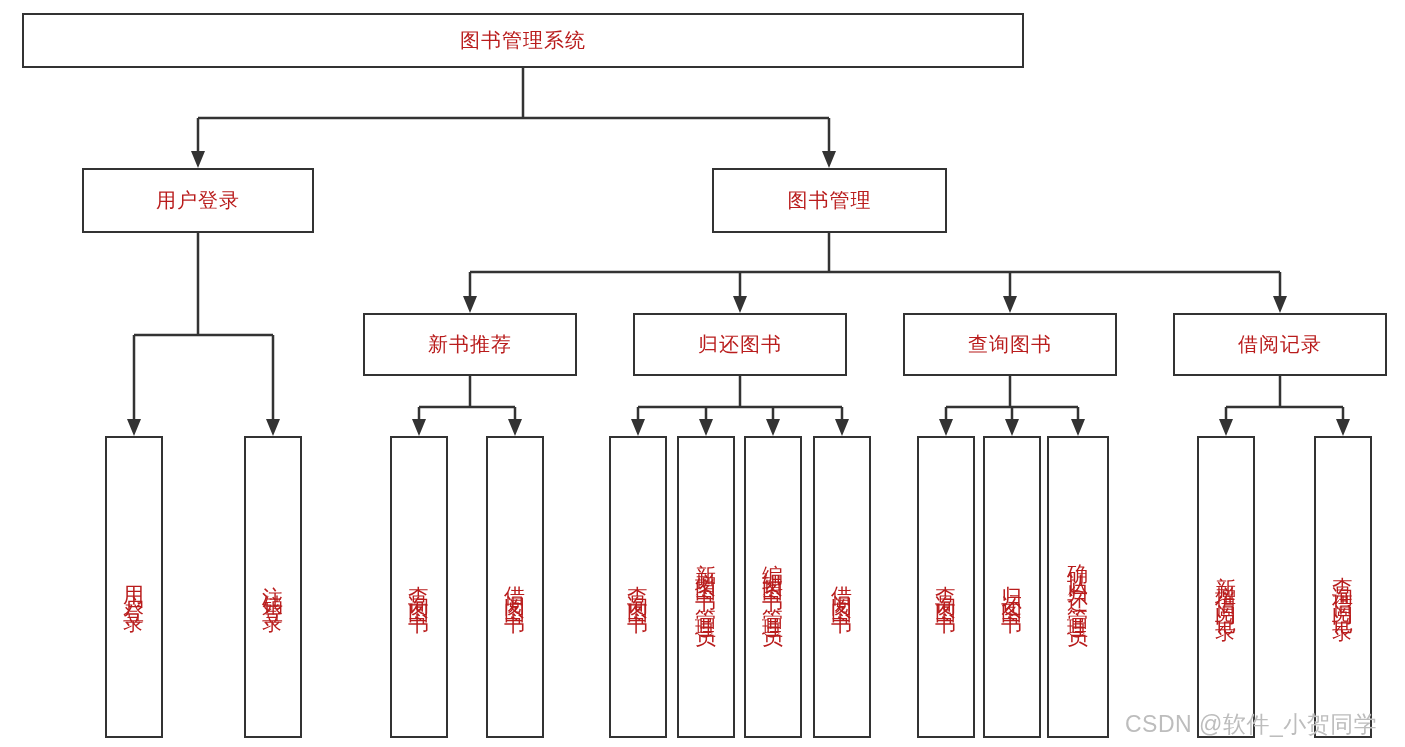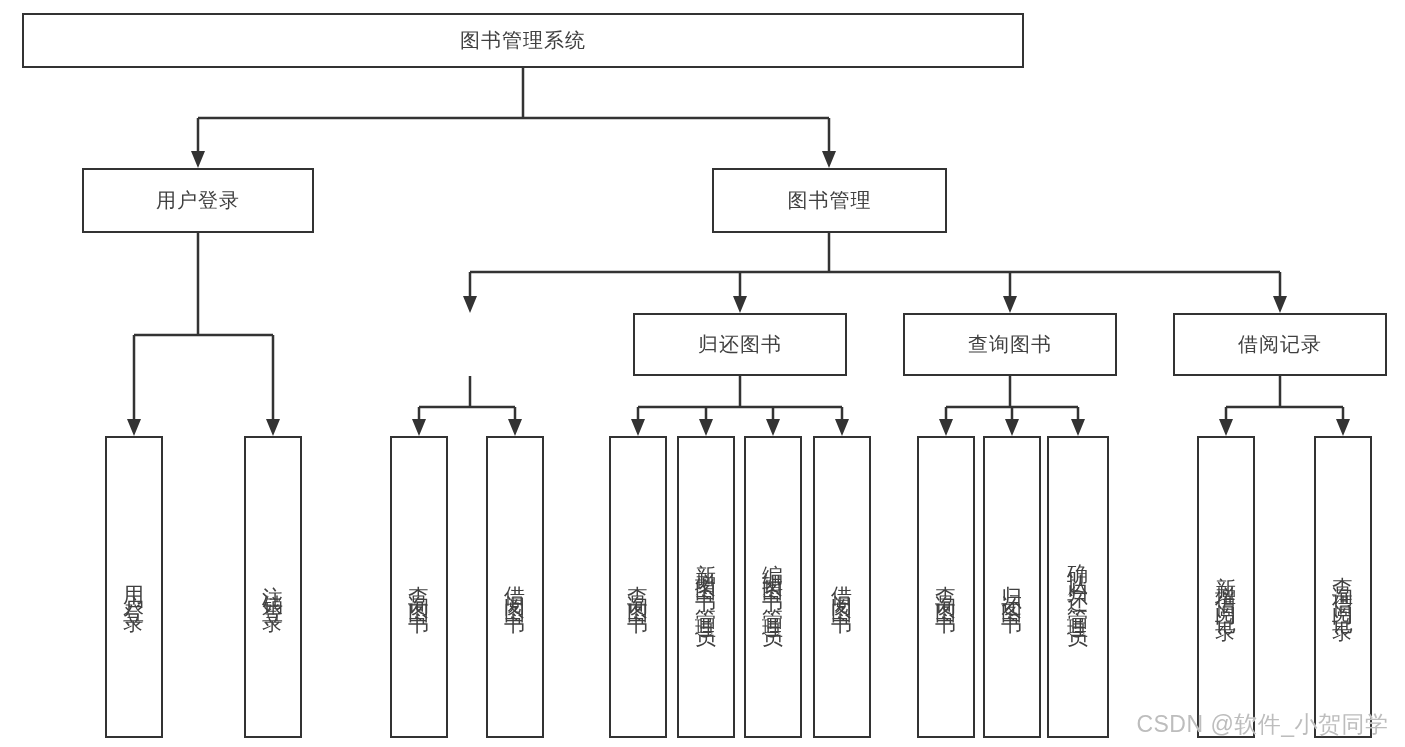--- a/index.html
+++ b/index.html
@@ -22,38 +22,38 @@
     height: 747px;
   }
   .node {
     position: absolute;
     box-sizing: border-box;
     border: 2.5px solid #333333;
     background: #ffffff;
     display: flex;
     align-items: center;
     justify-content: center;
-    color: #404040;
+    color: #b91c1c;
     font-size: 20px;
     letter-spacing: 1px;
     white-space: nowrap;
   }
   .node-v span {
     writing-mode: vertical-lr;
     text-orientation: mixed;
     letter-spacing: 9px;
     font-size: 21px;
     line-height: 1;
   }
   .watermark {
     position: absolute;
     left: 1125px;
     top: 709px;
     width: 275px;
-    text-align: center;
+    text-align: left;
     font-size: 23px;
     color: #bdbdbd;
     text-shadow: 0 0 1px #ffffff;
     letter-spacing: 0.5px;
     pointer-events: none;
     z-index: 5;
   }
 </style>
 </head>
 <body>
@@ -88,20 +88,23 @@
     <span>图书管理系统</span>
   </div>
 
   <div class="node" style="left:82px; top:168px; width:232px; height:65px;">
     <span>用户登录</span>
   </div>
   <div class="node" style="left:712px; top:168px; width:235px; height:65px;font-family:Liberation Mono, monospace;">
     <span>图书管理</span>
   </div>
 
+  <div class="node" style="left:363px; top:313px; width:214px; height:63px;">
+    <span>新书推荐</span>
+  </div>
   <div class="node" style="left:633px; top:313px; width:214px; height:63px;">
     <span>归还图书</span>
   </div>
   <div class="node" style="left:903px; top:313px; width:214px; height:63px;">
     <span>查询图书</span>
   </div>
   <div class="node" style="left:1173px; top:313px; width:214px; height:63px;">
     <span>借阅记录</span>
   </div>
 

